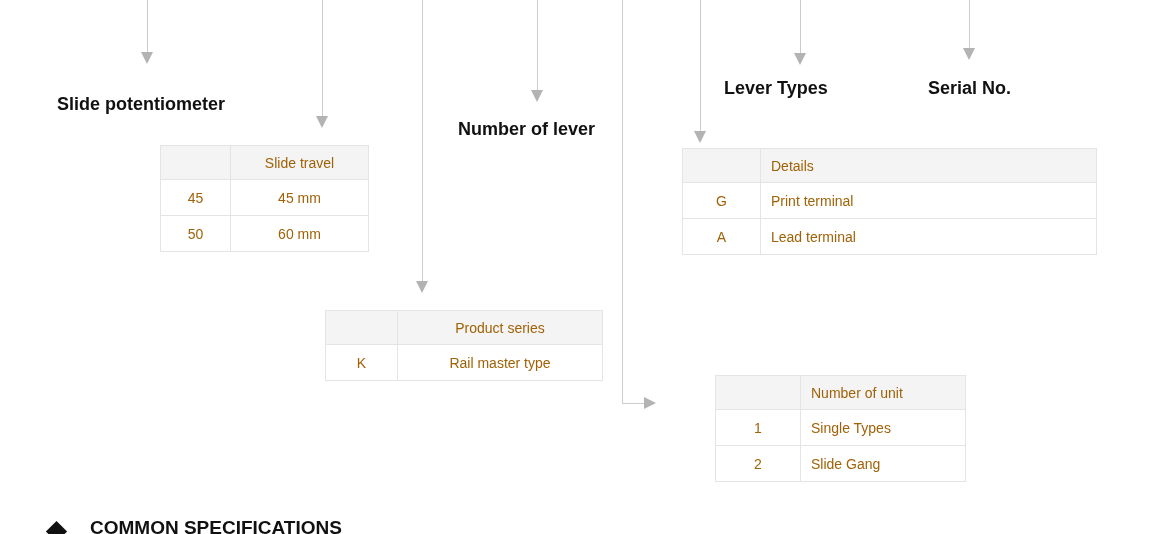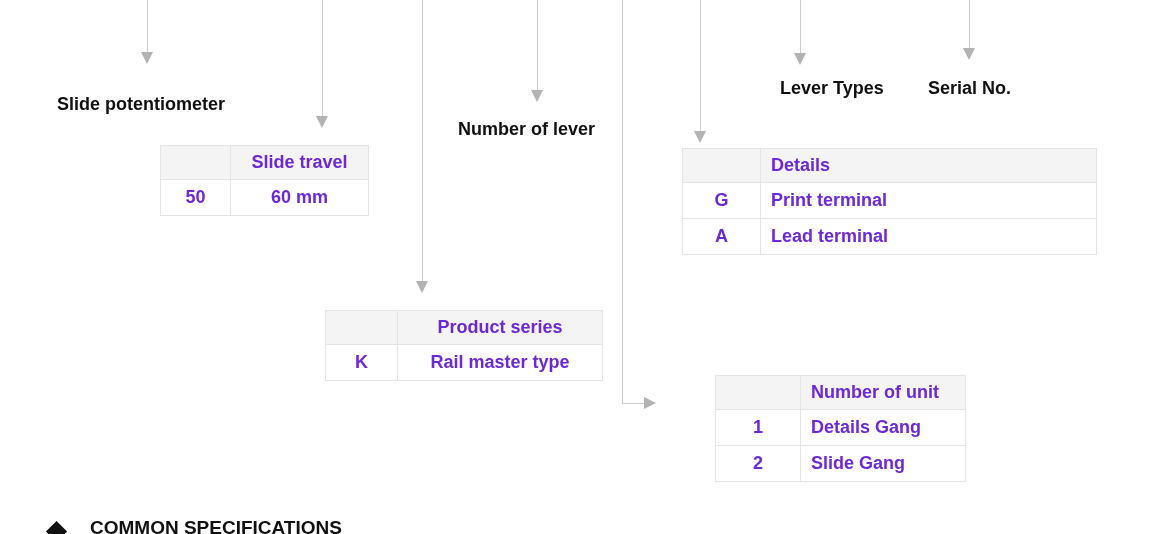--- a/index.html
+++ b/index.html
@@ -40,23 +40,23 @@
   .lbl {
     position: absolute;
     font-weight: bold;
     font-size: 18px;
     white-space: nowrap;
   }
   table.tbl {
     position: absolute;
     border-collapse: collapse;
     table-layout: fixed;
-    font-weight: bold;
-    font-size: 18px;
-    color: #6d28d9;
+    font-weight: normal;
+    font-size: 14px;
+    color: #a16207;
   }
   .tbl td {
     border: 1px solid #e4e4e4;
     text-align: center;
     vertical-align: middle;
     height: 35px;
     padding: 0;
     overflow: hidden;
     white-space: nowrap;
   }
@@ -107,34 +107,38 @@
   <div class="arrow-down" style="left:694px; top:131px;"></div>
 
   <div class="vline" style="left:800px; height:53px;"></div>
   <div class="arrow-down" style="left:794px; top:53px;"></div>
 
   <div class="vline" style="left:969px; height:48px;"></div>
   <div class="arrow-down" style="left:963px; top:48px;"></div>
 
   <div class="lbl" style="left:57px; top:94px;">Slide potentiometer</div>
   <div class="lbl" style="left:458px; top:119px;">Number of lever</div>
-  <div class="lbl" style="left:780px; top:78px;">Lever Types</div>
+  <div class="lbl" style="left:724px; top:78px;">Lever Types</div>
   <div class="lbl" style="left:928px; top:78px;">Serial No.</div>
 
   <table class="tbl" style="left:160px; top:145px;">
     <colgroup>
         <col style="width:70px">
         <col style="width:138px">
       </colgroup>
     <tbody>
       <tr class="hdr">
         <td></td>
         <td>Slide travel</td>
       </tr>
       <tr>
+        <td>45</td>
+        <td>45 mm</td>
+      </tr>
+      <tr>
         <td>50</td>
         <td>60 mm</td>
       </tr>
     </tbody>
   </table>
 
   <table class="tbl" style="left:325px; top:310px;">
     <colgroup>
         <col style="width:72px">
         <col style="width:205px">
@@ -177,21 +181,21 @@
         <col style="width:85px">
         <col style="width:165px">
       </colgroup>
     <tbody>
       <tr class="hdr">
         <td></td>
         <td>Number of unit</td>
       </tr>
       <tr>
         <td>1</td>
-        <td>Details Gang</td>
+        <td>Single Types</td>
       </tr>
       <tr>
         <td>2</td>
         <td>Slide Gang</td>
       </tr>
     </tbody>
   </table>
 
   <div class="diamond" style="left:49px; top:524px;"></div>
   <div class="footer-title" style="left:90px; top:517px;">COMMON SPECIFICATIONS</div>

